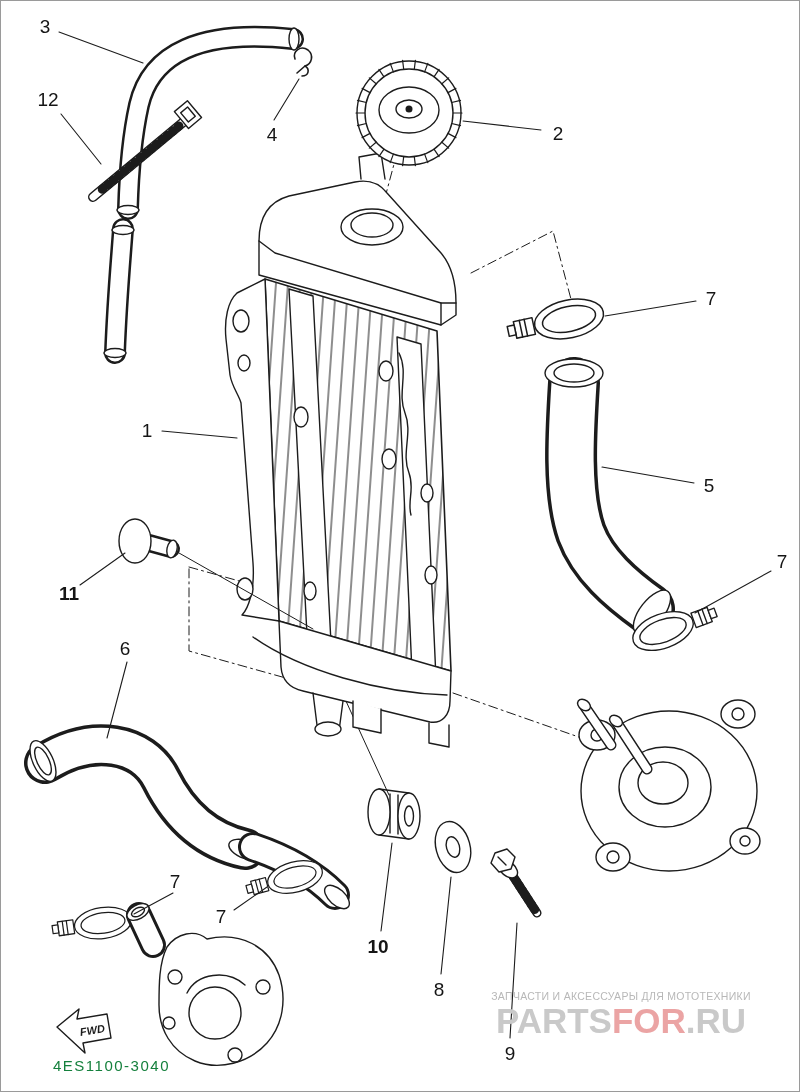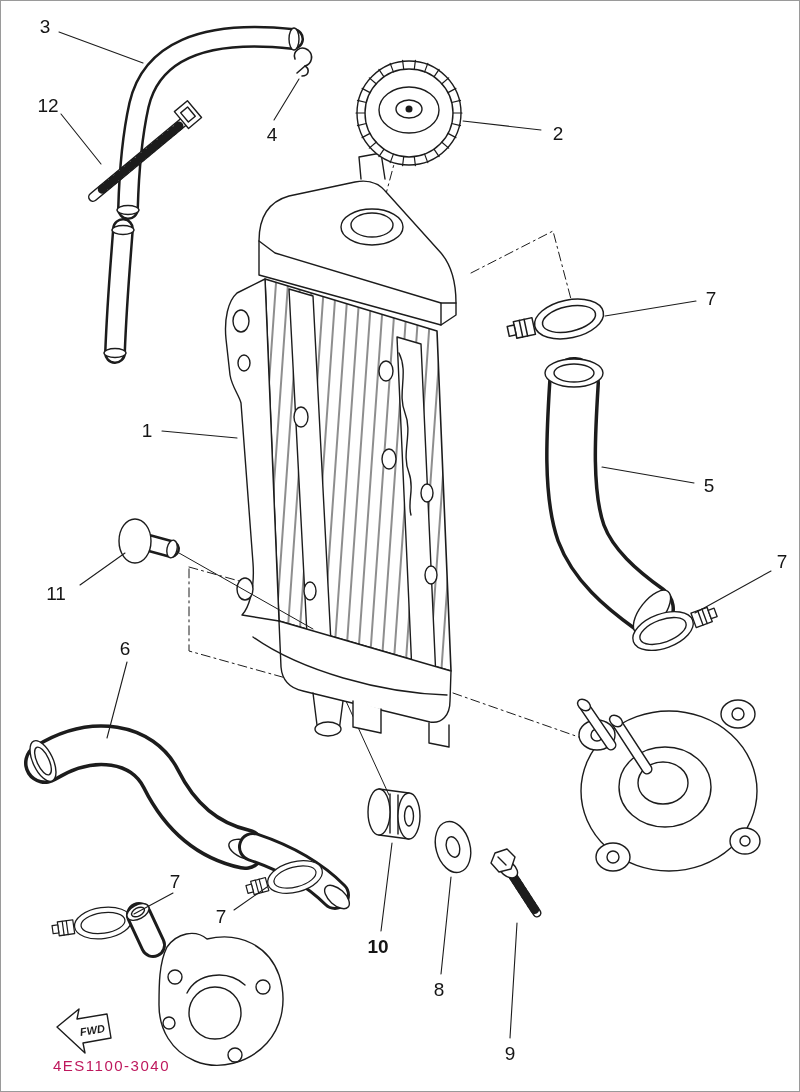--- a/index.html
+++ b/index.html
@@ -10,21 +10,21 @@
     font-family:"Liberation Sans", sans-serif;
   }
   .diagram-svg { position:absolute; left:0; top:0; }
   .callout {
     position:absolute; transform:translate(-50%,-50%);
     font-size:19px; color:#151515; line-height:1;
     font-family:"Liberation Sans", sans-serif;
   }
   .drawing-number {
     position:absolute; left:52px; top:1056px;
-    font-size:15px; letter-spacing:1.5px; color:#be185d; white-space:nowrap;
+    font-size:15px; letter-spacing:1.5px; color:#15803d; white-space:nowrap;
   }
   .watermark { position:absolute; left:488px; top:989px; width:264px; text-align:center; }
   .wm-tagline { font-size:10.5px; color:#b8b8b8; letter-spacing:.3px; white-space:nowrap; }
   .wm-brand { font-size:35px; font-weight:700; letter-spacing:0; line-height:1.1; white-space:nowrap;
               font-family:"Liberation Sans", sans-serif; }
 </style>
 </head>
 <body>
 
 <div class="page">
@@ -258,32 +258,36 @@
           <line x1="233" y1="909" x2="266" y2="886"></line>
           <line x1="380" y1="930" x2="391" y2="842"></line>
           <line x1="440" y1="973" x2="450" y2="876"></line>
           <line x1="509" y1="1037" x2="516" y2="922"></line>
         </g>
     </g>
   </svg>
 
   <div id="callouts">
       <div class="callout" style="left: 44px; top: 25px;">3</div>
-      <div class="callout" style="left: 47px; top: 104px;">12</div>
+      <div class="callout" style="left: 47px; top: 98px;">12</div>
       <div class="callout" style="left: 271px; top: 133px;">4</div>
       <div class="callout" style="left: 557px; top: 132px;">2</div>
       <div class="callout" style="left: 710px; top: 297px;">7</div>
       <div class="callout" style="left: 146px; top: 429px;">1</div>
       <div class="callout" style="left: 708px; top: 484px;">5</div>
       <div class="callout" style="left: 781px; top: 560px;">7</div>
-      <div class="callout" style="left: 55px; top: 592px;">11</div>
+      <div class="callout" style="left: 68px; top: 592px; font-weight: bold;">11</div>
       <div class="callout" style="left: 124px; top: 647px;">6</div>
       <div class="callout" style="left: 174px; top: 880px;">7</div>
       <div class="callout" style="left: 220px; top: 915px;">7</div>
       <div class="callout" style="left: 377px; top: 945px; font-weight: bold;">10</div>
       <div class="callout" style="left: 438px; top: 988px;">8</div>
       <div class="callout" style="left: 509px; top: 1052px;">9</div>
     </div>
 
   <div class="drawing-number">4ES1100-3040</div>
 
+  <div class="watermark">
+    <div class="wm-tagline">ЗАПЧАСТИ И АКСЕССУАРЫ ДЛЯ МОТОТЕХНИКИ</div>
+    <div class="wm-brand" id="wm-brand"><span style="color: rgb(201, 201, 201);">PARTS</span><span style="color: rgb(235, 164, 164);">FOR</span><span style="color: rgb(201, 201, 201);">.RU</span></div>
+  </div>
 
 </div>
 
 </body></html>

